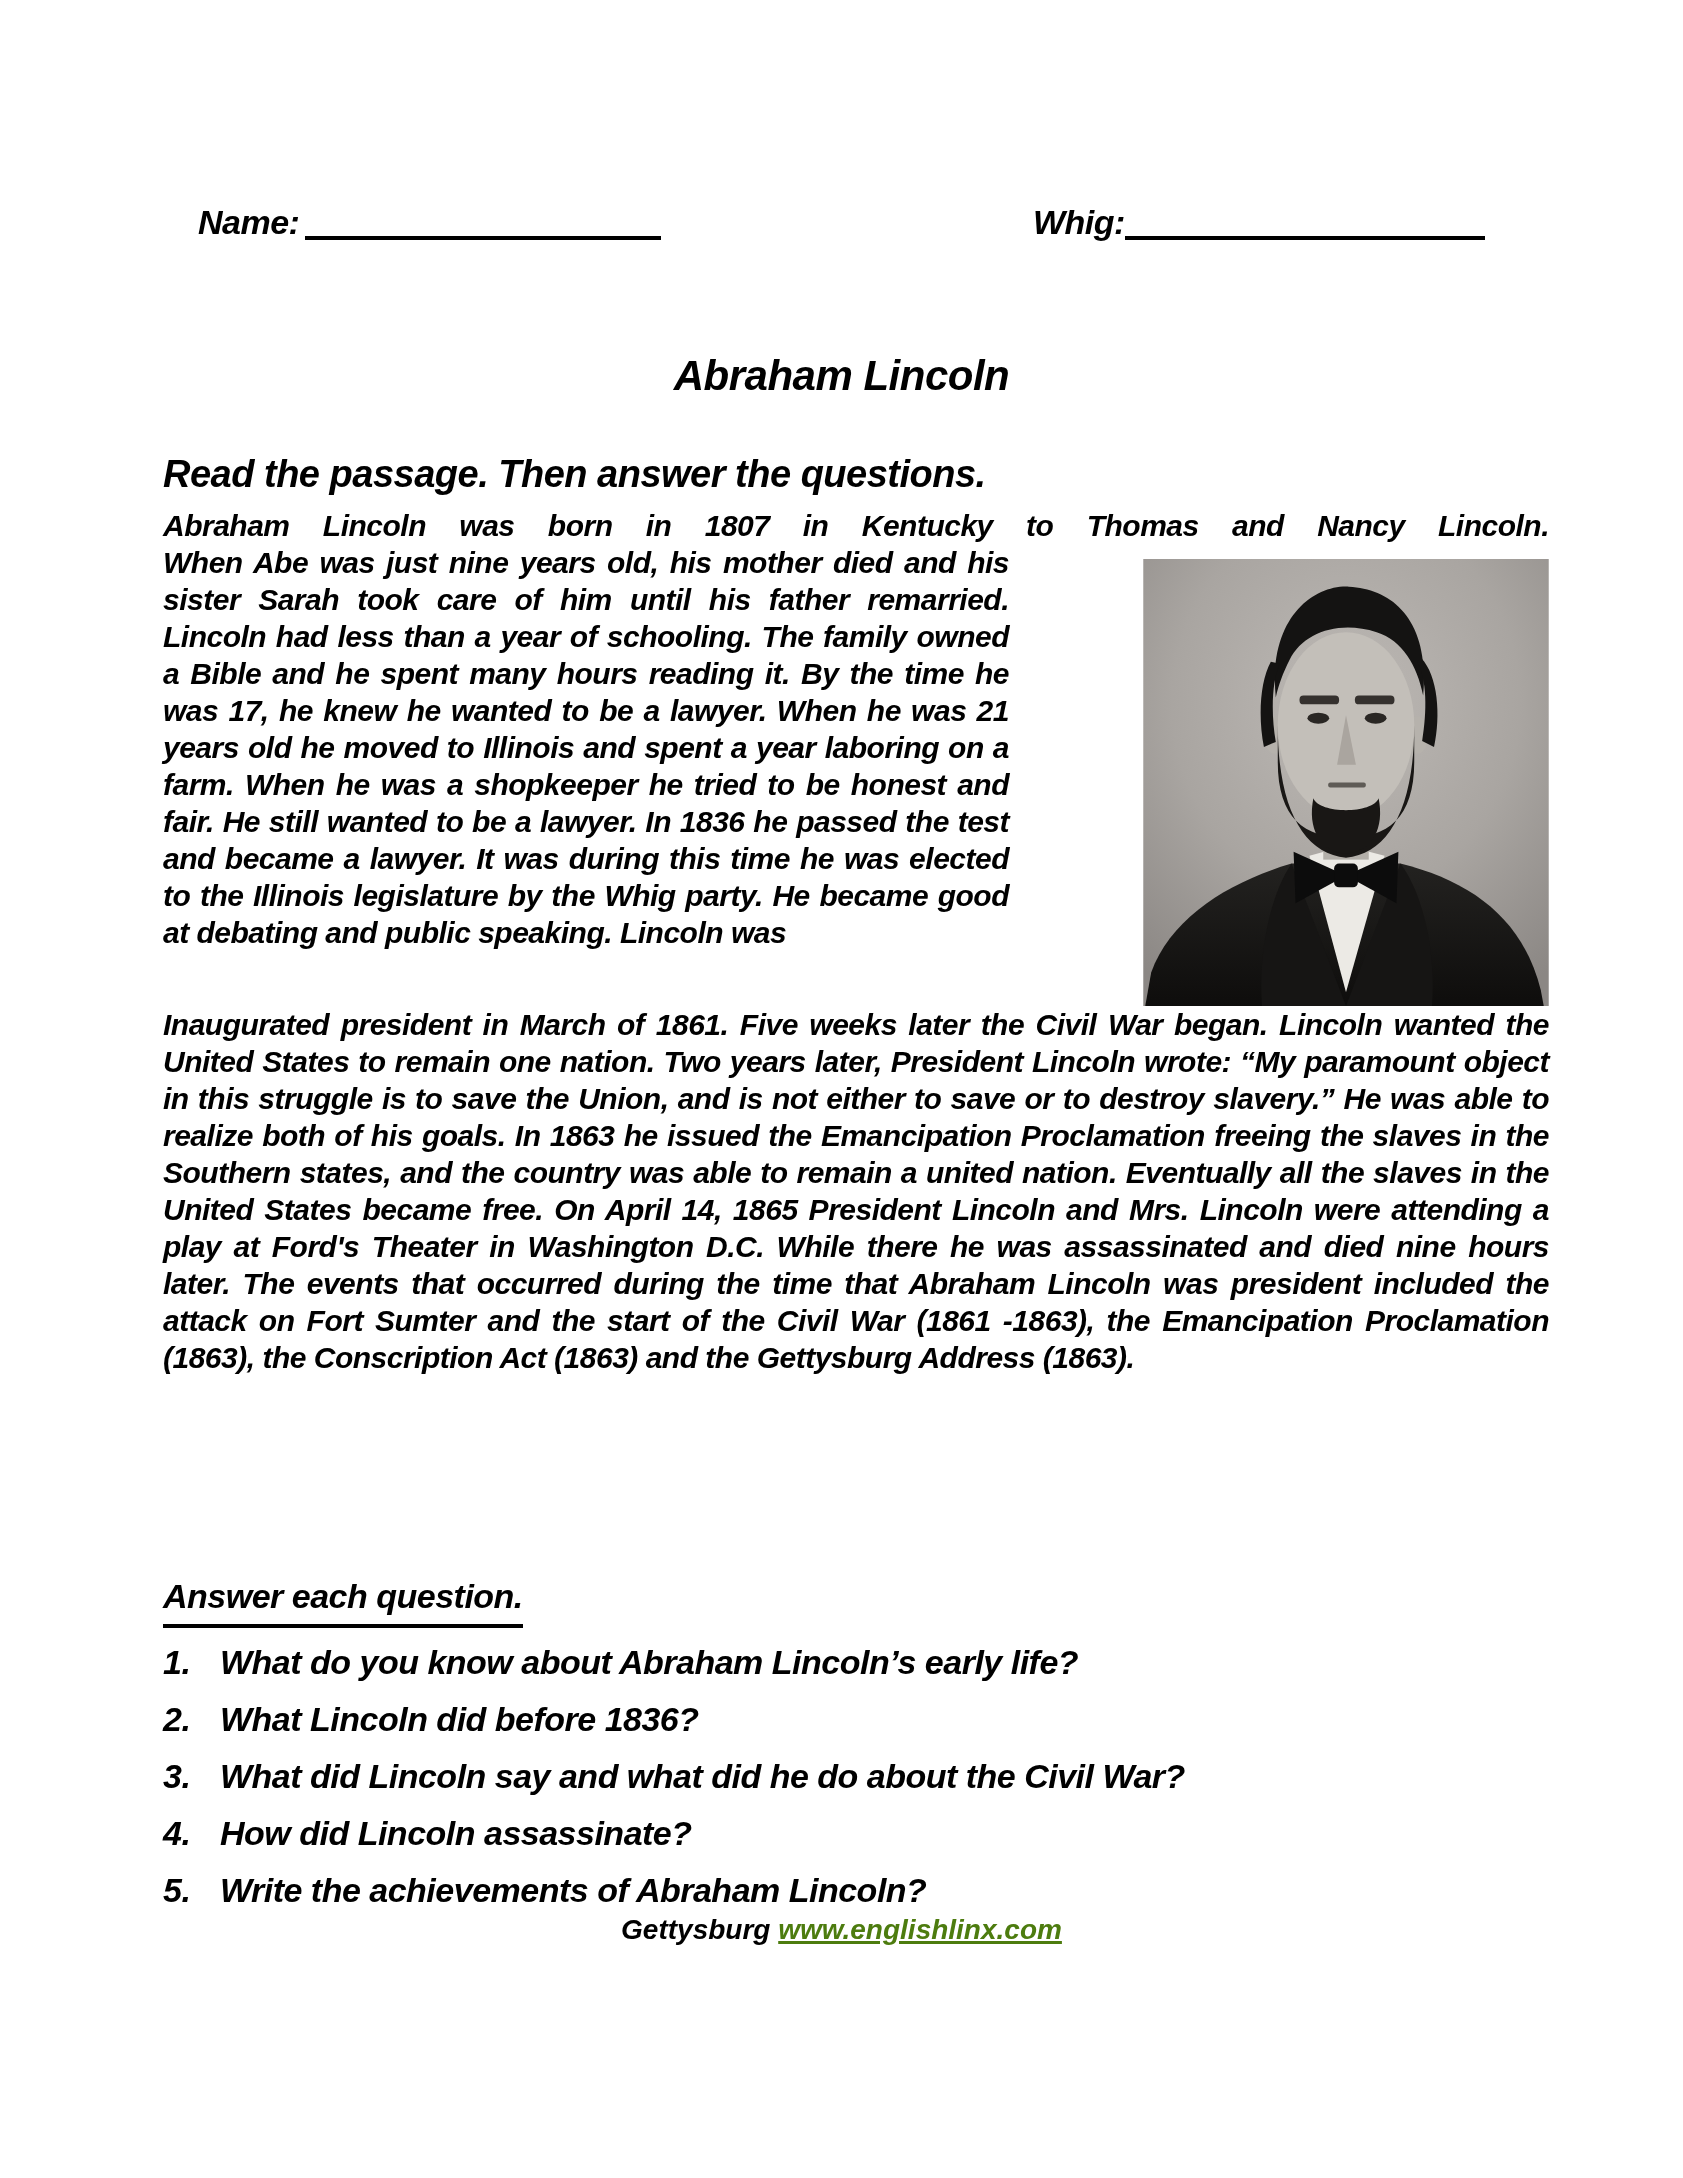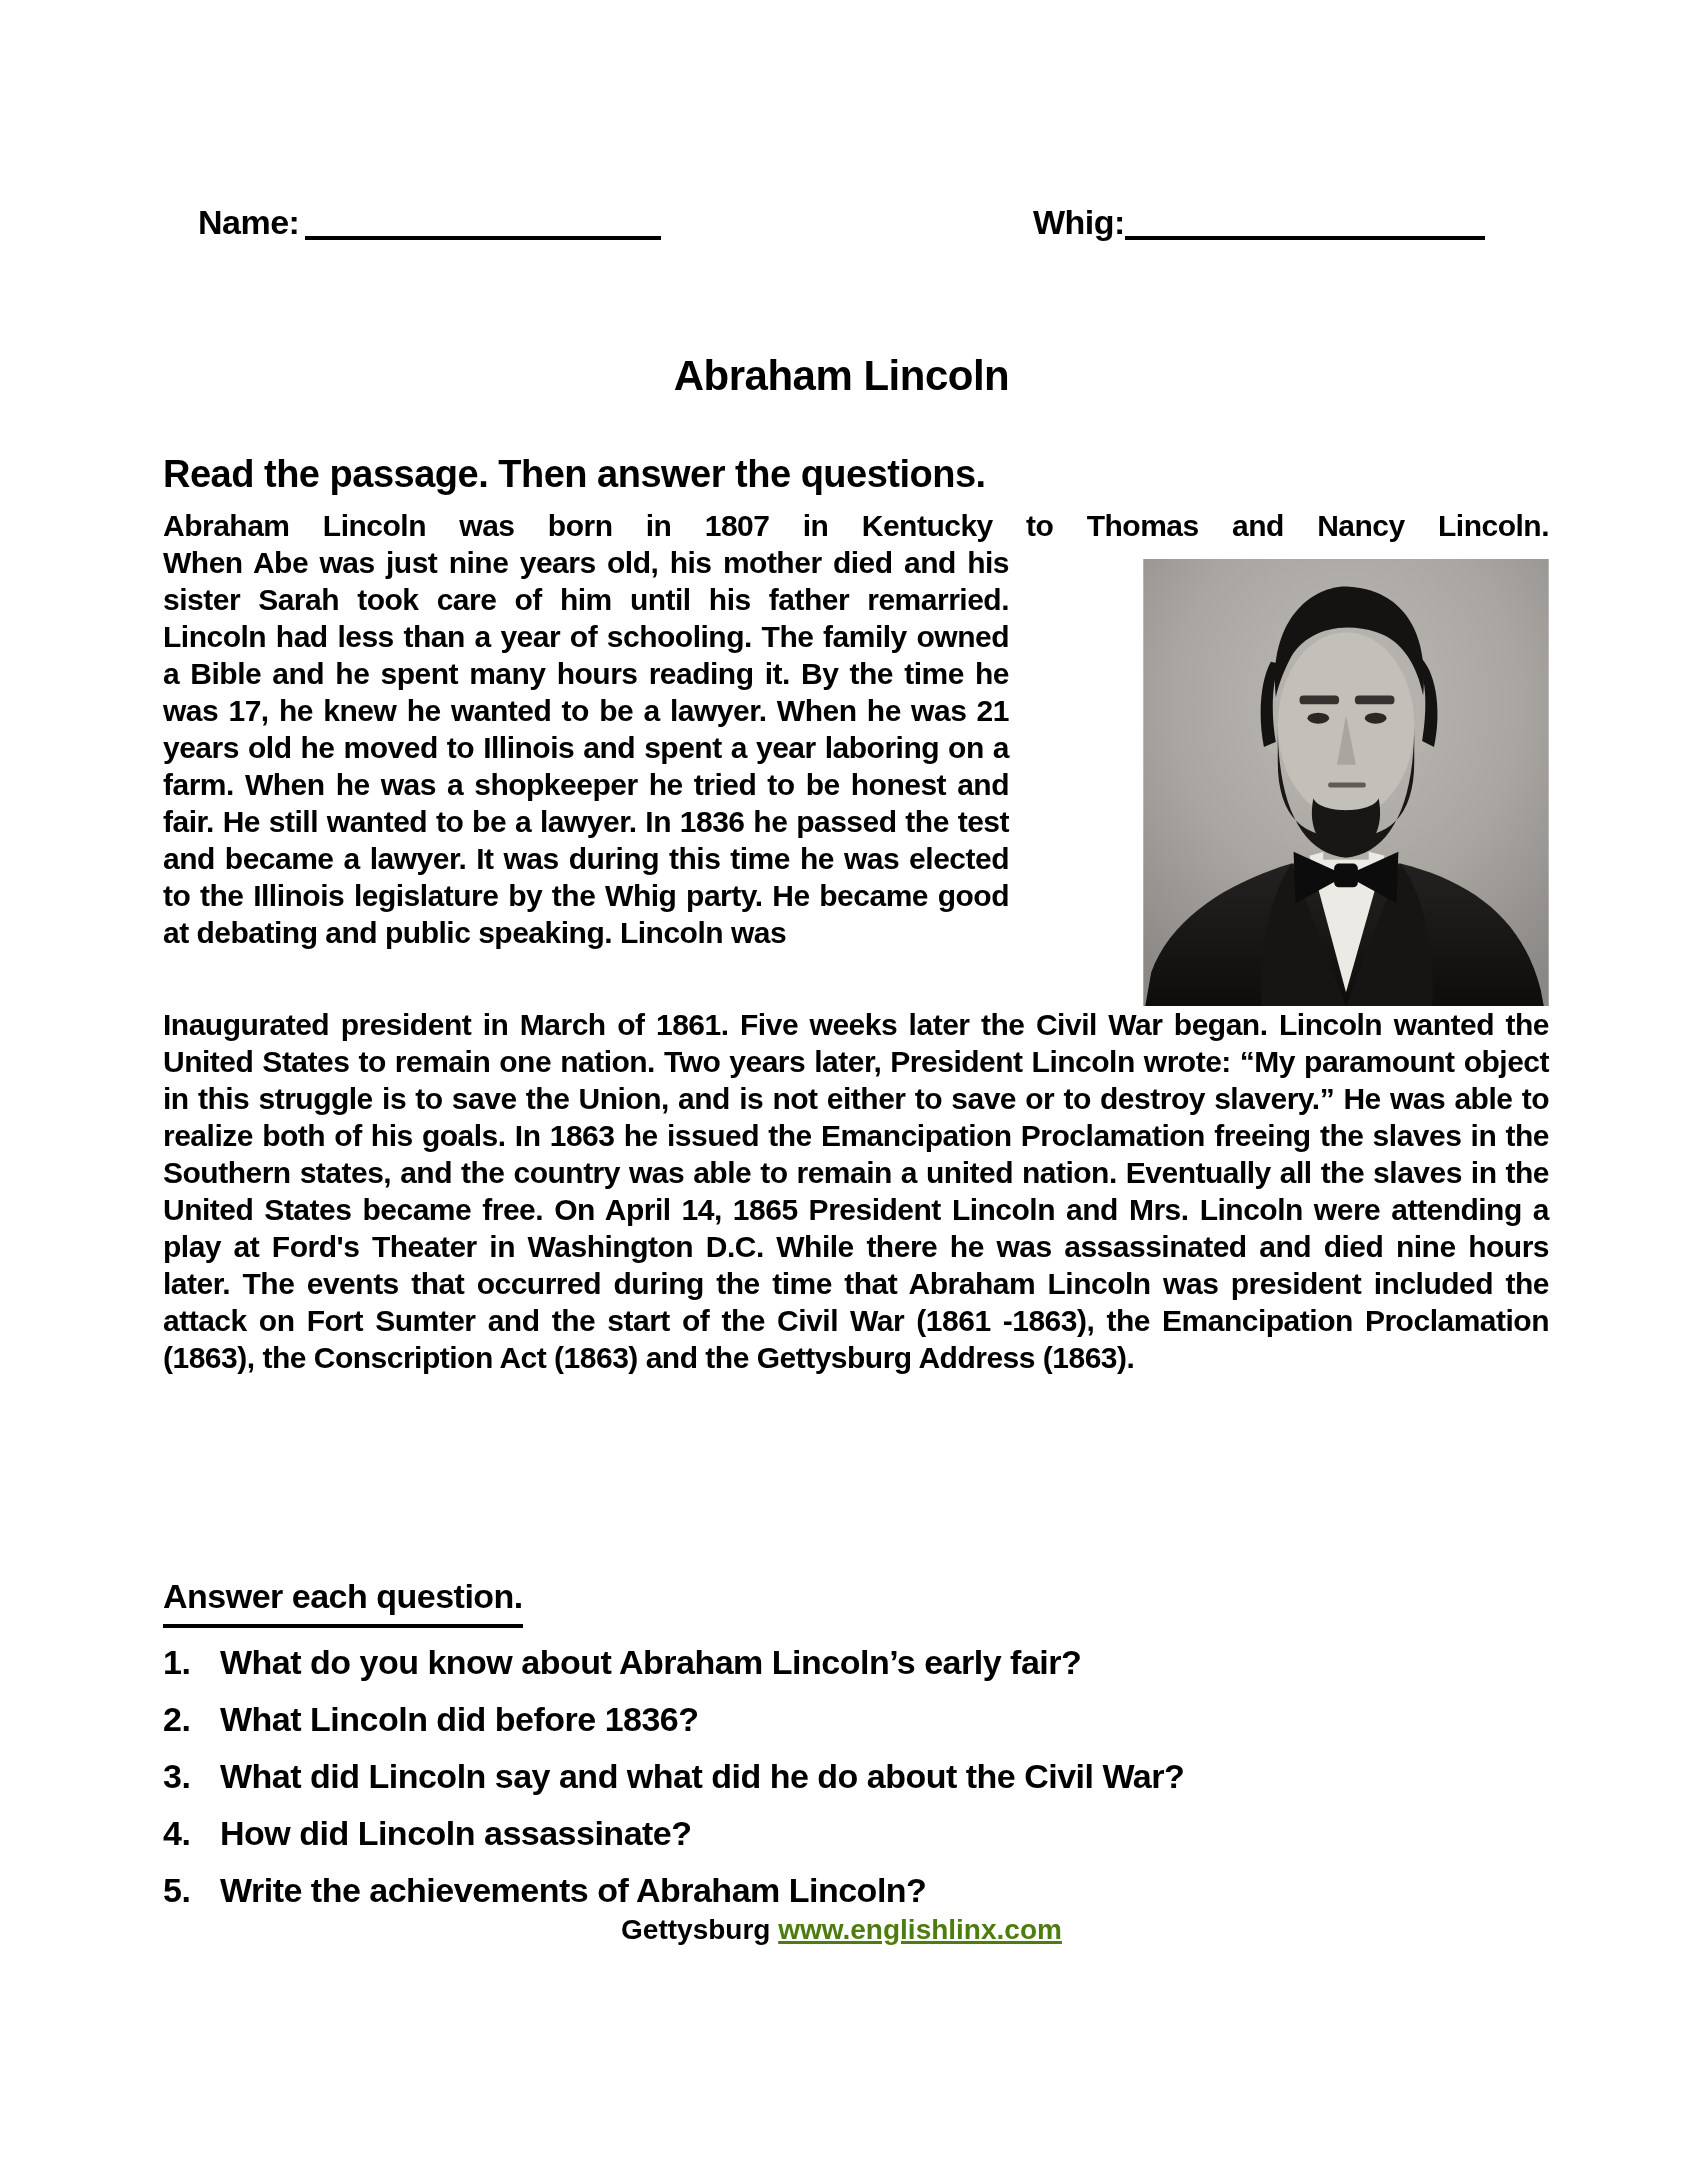--- a/index.html
+++ b/index.html
@@ -4,20 +4,21 @@
 <style>
   html,body{margin:0;padding:0;background:#ffffff;}
   .sheet{
     position:relative;
     width:1683px;height:2178px;
     background:#ffffff;color:#000000;
     font-family:"Liberation Sans","DejaVu Sans",sans-serif;
     font-weight:700;
     letter-spacing:-0.5px;
     overflow:hidden;
+    font-style:italic;
   }
   .hdr-label{position:absolute;top:203px;font-size:34px;white-space:nowrap;}
   .name-label{left:198px;}
   .date-label{left:1033px;}
   .blank-line{position:absolute;top:204px;height:32px;border-bottom:4px solid #000;}
   .name-blank{left:305px;width:356px;}
   .date-blank{left:1125px;width:360px;}
   .center-title{position:absolute;left:0;width:1683px;text-align:center;font-size:42px;white-space:nowrap;}
   .title-1{top:265px;}
   .title-2{top:352px;}
@@ -110,21 +111,21 @@
 
     <p class="rest">Inaugurated president in March of 1861. Five weeks later the Civil War began. Lincoln wanted the United States to remain one nation.  Two years later, President Lincoln wrote: “My paramount object in this struggle is to save the Union, and is not either to save or to destroy slavery.” He was able to realize both of his goals. In 1863 he issued the Emancipation Proclamation freeing the slaves in the Southern states, and the country was able to remain a united nation. Eventually all the slaves in the United States became free.  On April 14, 1865 President Lincoln and Mrs. Lincoln were attending a play at Ford's Theater in Washington D.C. While there he was assassinated and died nine hours later. The events that occurred during the time that Abraham Lincoln was president included the attack on Fort Sumter and the start of the Civil War (1861 -1863), the Emancipation Proclamation (1863), the Conscription Act (1863) and the Gettysburg Address (1863).</p>
   </div>
 
   <div class="questions">
     <div>
       <span class="q-heading">Answer each question.</span>
     </div>
     <div class="q-item first">
       <span class="q-num">1.</span>
-      <span class="q-text">What do you know about Abraham Lincoln’s early fair?</span>
+      <span class="q-text">What do you know about Abraham Lincoln’s early life?</span>
     </div>
     <div class="q-item">
       <span class="q-num">2.</span>
       <span class="q-text">What Lincoln did before 1836?</span>
     </div>
     <div class="q-item">
       <span class="q-num">3.</span>
       <span class="q-text">What did Lincoln say and what did he do about the Civil War?</span>
     </div>
     <div class="q-item">

